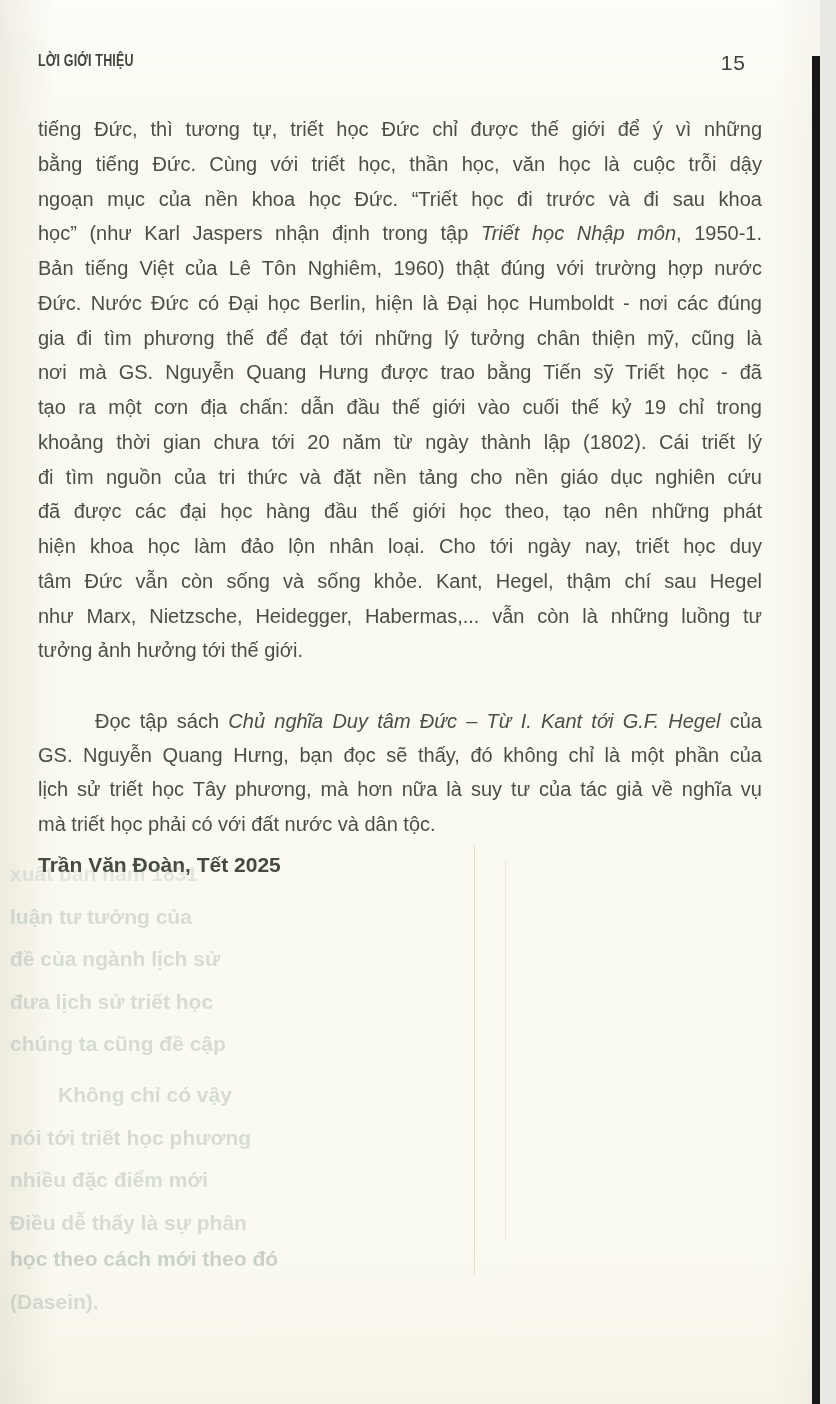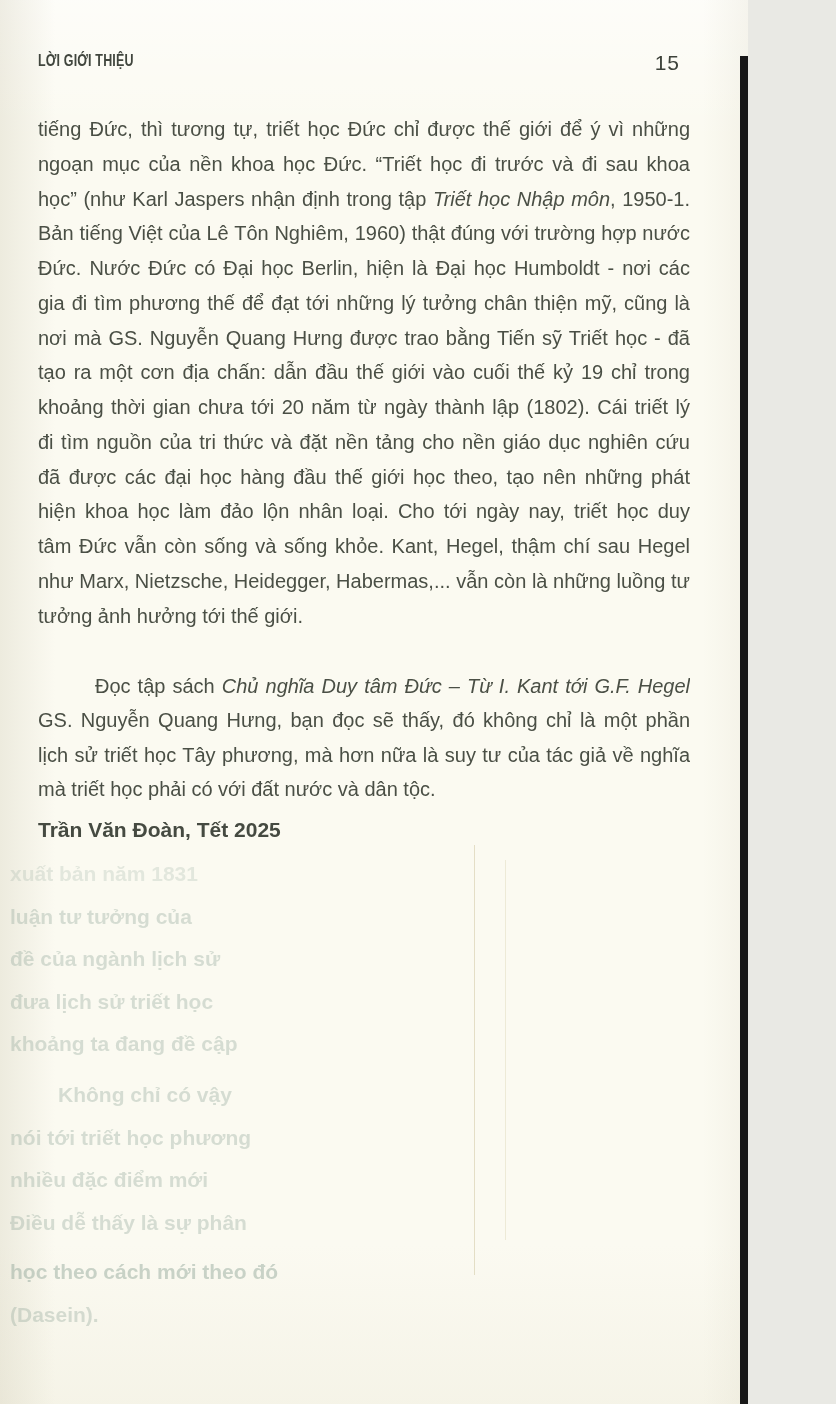--- a/index.html
+++ b/index.html
@@ -1,18 +1,18 @@
 <!DOCTYPE html>
 <html><head>
 <meta charset="utf-8">
 <style>
   html,body{margin:0;padding:0;background:#e9e9e4;}
   .page{
     position:relative;
-    width:748px;height:1404px;
+    width:820px;height:1404px;
     margin:0;
     overflow:hidden;
     font-family:"Liberation Sans","DejaVu Sans",sans-serif;
     background:
       linear-gradient(90deg, rgba(205,200,178,0.30), rgba(205,200,178,0) 55px),
       linear-gradient(270deg, rgba(210,205,185,0.18), rgba(210,205,185,0) 45px),
       linear-gradient(180deg, rgba(255,255,255,0.55), rgba(255,255,255,0) 140px),
       linear-gradient(0deg, rgba(228,224,203,0.25), rgba(228,224,203,0) 160px),
       #fbfaf1;
   }
@@ -22,21 +22,21 @@
     display:flex;justify-content:space-between;align-items:flex-start;
   }
   .hdr-title{
     font-size:16px;font-weight:600;color:#41463e;
     letter-spacing:0.2px;
     transform:scaleX(0.78);transform-origin:left center;
     white-space:nowrap;
   }
   .hdr-num{
     font-size:21px;font-weight:500;color:#3d423a;
-    letter-spacing:1px;margin-right:10px;line-height:22px;
+    letter-spacing:1px;margin-right:16px;line-height:22px;
   }
   
   .bodytext{
     position:absolute;left:38px;right:58px;top:112px;
     color:#4a4f45;font-size:20px;
   }
   .pline{
     text-align:justify;
     text-align-last:justify;
     line-height:34.75px;height:34.75px;
@@ -61,21 +61,21 @@
   }
   .gline{
     line-height:36.6px;
     font-size:21px;font-weight:600;
     color:#8fa598;
     filter:blur(0.7px);
     white-space:nowrap;overflow:hidden;
   }
   .g-light{opacity:0.22;}
   .g-med{opacity:0.34;margin-top:6px;}
-  .g-strong{opacity:0.46;margin-top:13px;}
+  .g-strong{opacity:0.46;}
   .g-break{margin-top:14px;text-indent:48px;}
   
   .streak{position:absolute;width:1px;pointer-events:none;}
   .streak-1{left:474px;top:845px;height:430px;background:rgba(175,160,100,0.30);}
   .streak-2{left:505px;top:860px;height:380px;background:rgba(175,160,100,0.18);}
   .edge-bar{
     position:absolute;right:0;top:56px;bottom:0;width:8px;
     background:#181818;
   }
 </style>
@@ -85,24 +85,25 @@
 <div class="page">
 
   <div class="hdr">
     <div class="hdr-title">LỜI GIỚI THIỆU</div>
     <div class="hdr-num">15</div>
   </div>
 
   <div class="bodytext">
     <div id="para1">
         <div class="pline"><span>tiếng Đức, thì tương tự, triết học Đức chỉ được thế giới để ý vì những</span></div>
+        <div class="pline"><span>bằng tiếng Đức. Cùng với triết học, thần học, văn học là cuộc trỗi dậy</span></div>
         <div class="pline"><span>ngoạn mục của nền khoa học Đức. “Triết học đi trước và đi sau khoa</span></div>
         <div class="pline"><span>học” (như Karl Jaspers nhận định trong tập </span><span class="it">Triết học Nhập môn</span><span>, 1950-1.</span></div>
         <div class="pline"><span>Bản tiếng Việt của Lê Tôn Nghiêm, 1960) thật đúng với trường hợp nước</span></div>
-        <div class="pline"><span>Đức. Nước Đức có Đại học Berlin, hiện là Đại học Humboldt - nơi các triết</span></div>
+        <div class="pline"><span>Đức. Nước Đức có Đại học Berlin, hiện là Đại học Humboldt - nơi các đúng</span></div>
         <div class="pline"><span>gia đi tìm phương thế để đạt tới những lý tưởng chân thiện mỹ, cũng là</span></div>
         <div class="pline"><span>nơi mà GS. Nguyễn Quang Hưng được trao bằng Tiến sỹ Triết học - đã</span></div>
         <div class="pline"><span>tạo ra một cơn địa chấn: dẫn đầu thế giới vào cuối thế kỷ 19 chỉ trong</span></div>
         <div class="pline"><span>khoảng thời gian chưa tới 20 năm từ ngày thành lập (1802). Cái triết lý</span></div>
         <div class="pline"><span>đi tìm nguồn của tri thức và đặt nền tảng cho nền giáo dục nghiên cứu</span></div>
         <div class="pline"><span>đã được các đại học hàng đầu thế giới học theo, tạo nên những phát</span></div>
         <div class="pline"><span>hiện khoa học làm đảo lộn nhân loại. Cho tới ngày nay, triết học duy</span></div>
         <div class="pline"><span>tâm Đức vẫn còn sống và sống khỏe. Kant, Hegel, thậm chí sau Hegel</span></div>
         <div class="pline"><span>như Marx, Nietzsche, Heidegger, Habermas,... vẫn còn là những luồng tư</span></div>
         <div class="pline last"><span>tưởng ảnh hưởng tới thế giới.</span></div>
@@ -114,21 +115,21 @@
         <div class="pline last"><span>mà triết học phải có với đất nước và dân tộc.</span></div>
       </div>
     <div class="signature">Trần Văn Đoàn, Tết 2025</div>
   </div>
 
   <div class="ghost" id="ghost">
       <div class="gline g-light">xuất bản năm 1831</div>
       <div class="gline g-med">luận tư tưởng của</div>
       <div class="gline g-med">đề của ngành lịch sử</div>
       <div class="gline g-med">đưa lịch sử triết học</div>
-      <div class="gline g-med">khoảng ta đang đề cập</div>
+      <div class="gline g-med">chúng ta cũng đề cập</div>
       <div class="gline g-med g-break">Không chỉ có vậy</div>
       <div class="gline g-med">nói tới triết học phương</div>
       <div class="gline g-med">nhiều đặc điểm mới</div>
       <div class="gline g-med">Điều dễ thấy là sự phân</div>
       <div class="gline g-strong">học theo cách mới theo đó</div>
       <div class="gline g-med">(Dasein).</div>
     </div>
 
   <div class="streak streak-1"></div>
   <div class="streak streak-2"></div>

